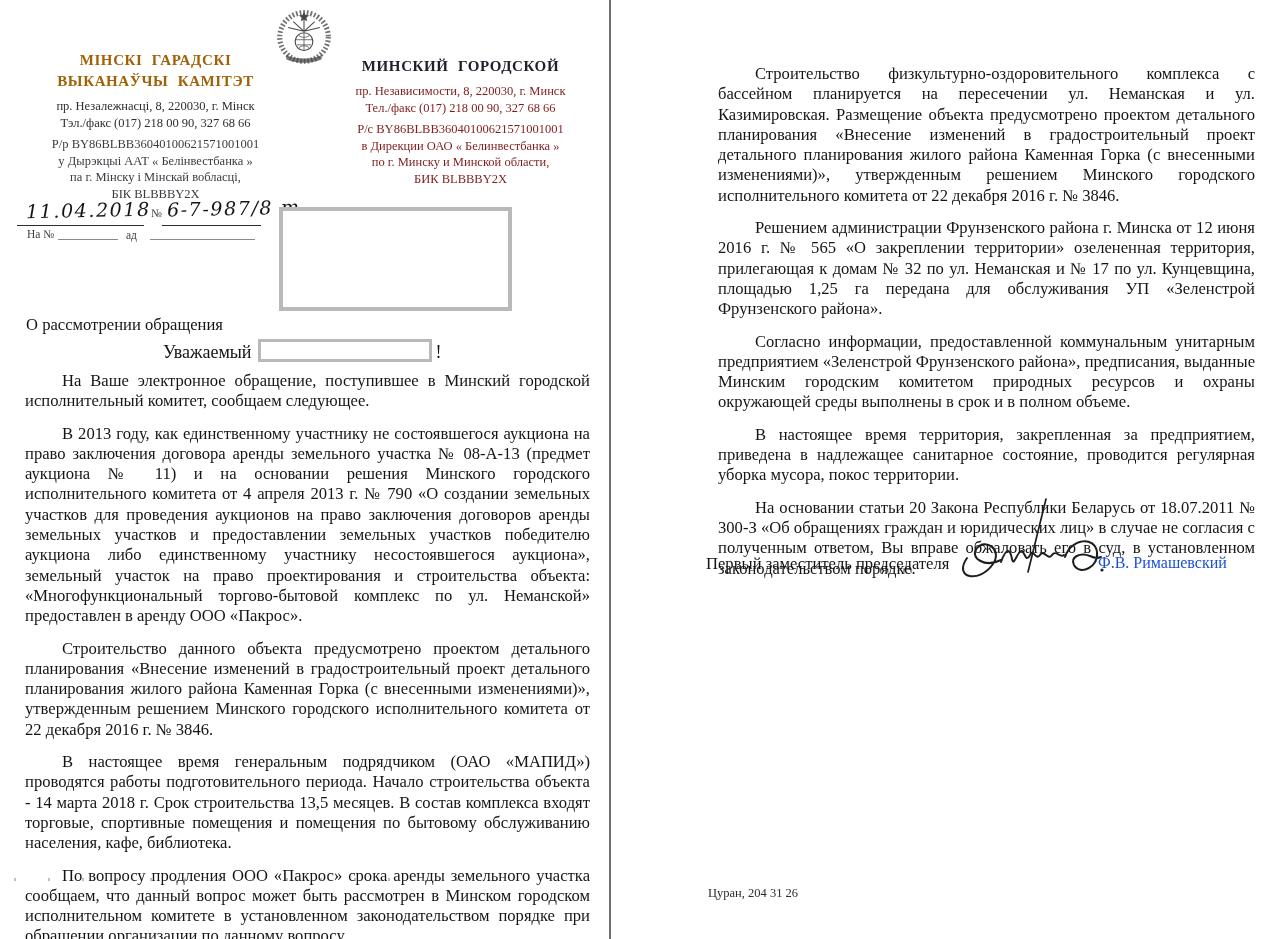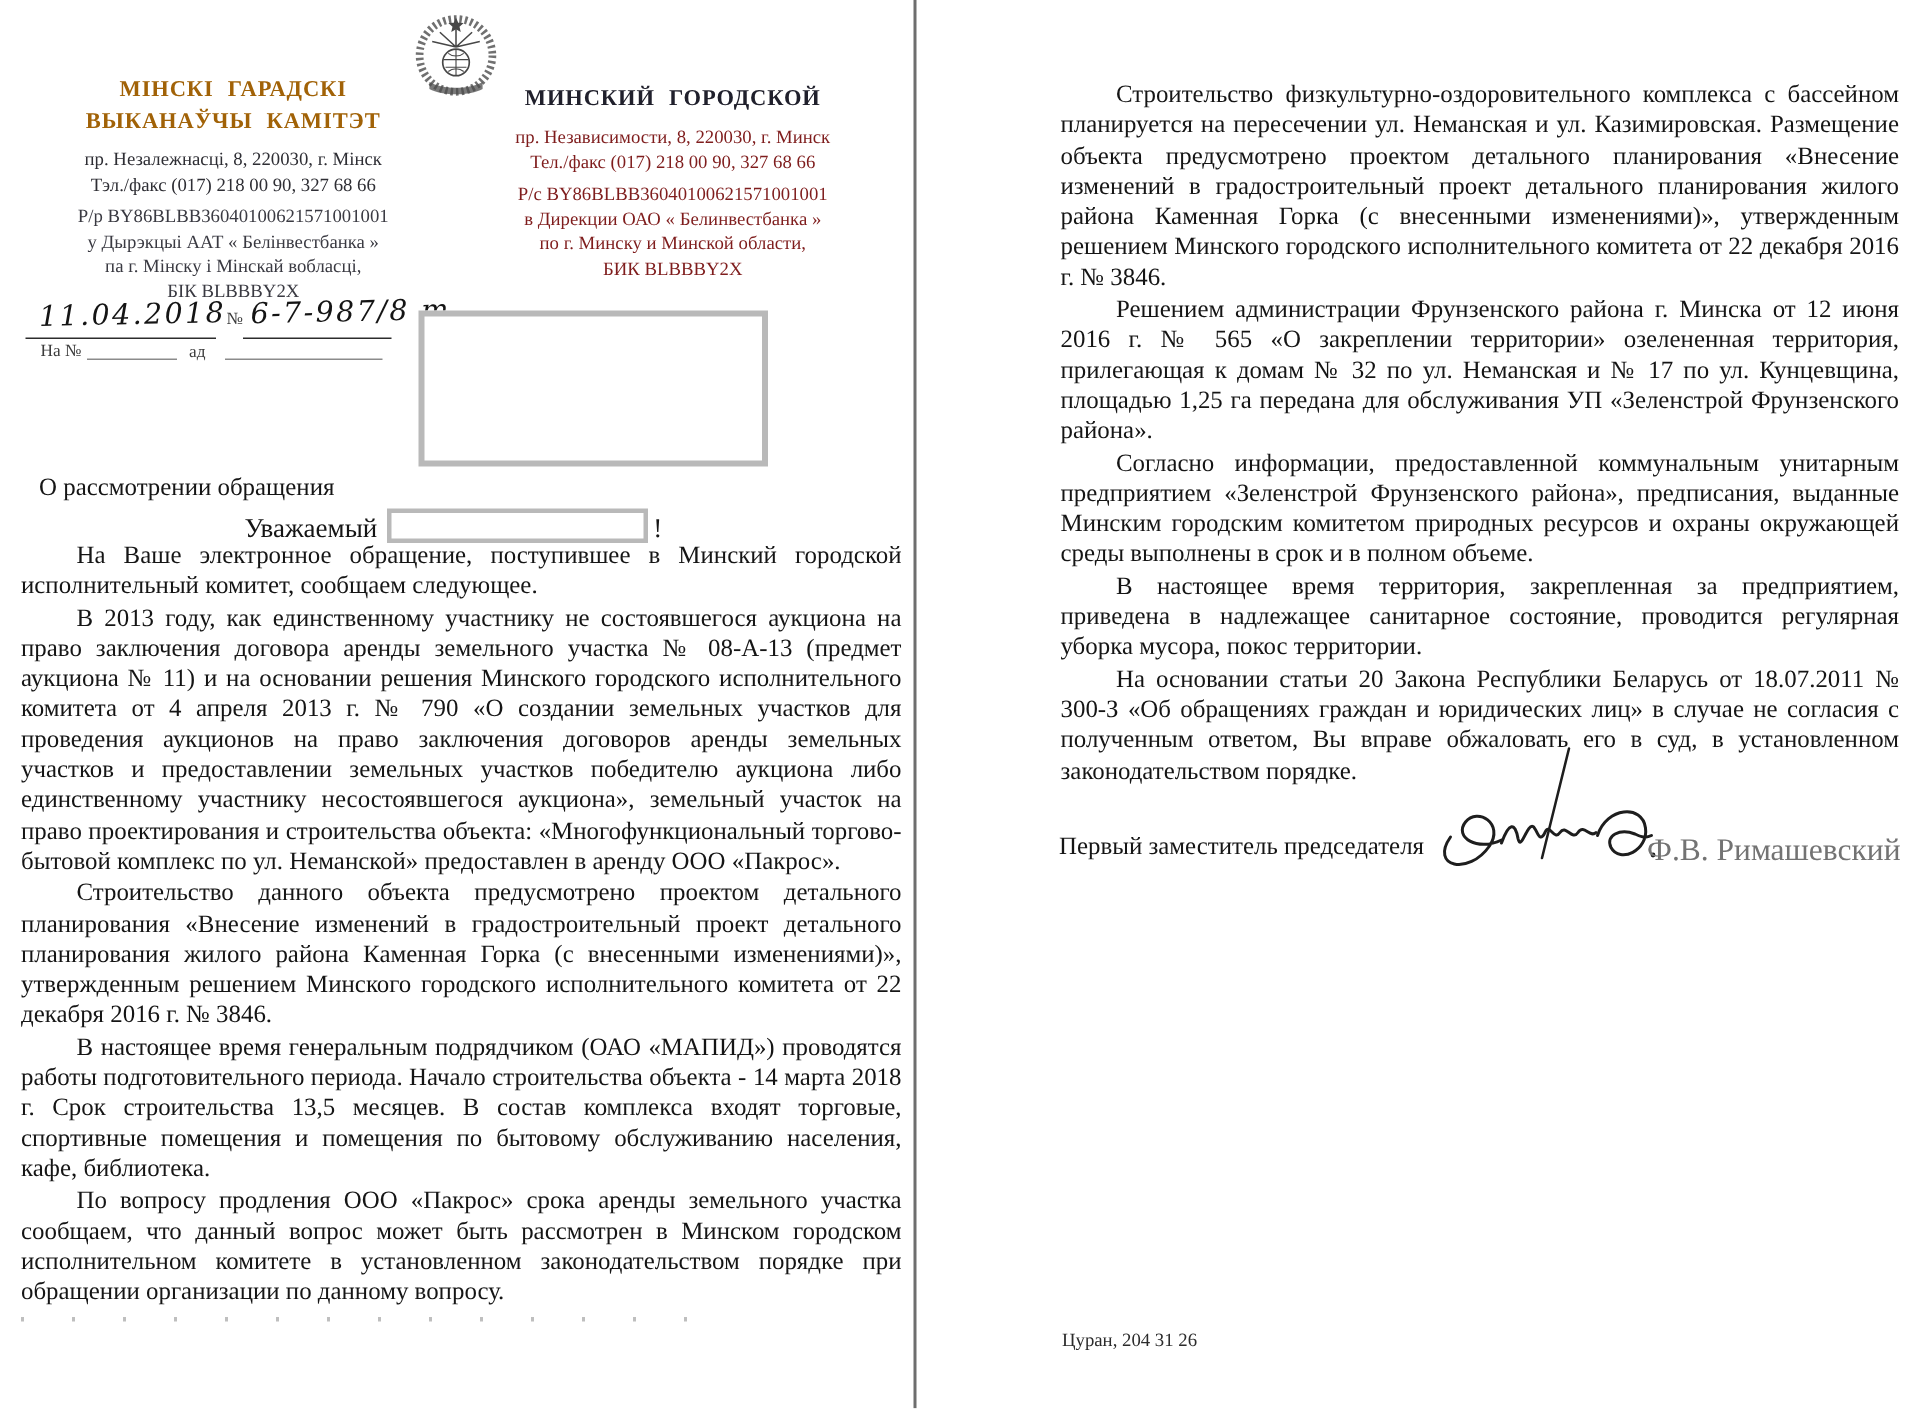--- a/index.html
+++ b/index.html
@@ -18,25 +18,25 @@
         color:#141414;transform:rotate(-1.2deg);white-space:nowrap;}
   .refline{border-bottom:1.6px solid #2c2c2c;}
   .small-label{font-size:11.5px;color:#3c3c3c;}
   .blankline{display:inline-block;border-bottom:1px solid #8b8b8b;height:11px;}
   
   .redact{background:#ffffff;border:4px solid #b9b9b9;}
   .redact-inline{display:inline-block;width:168px;height:17px;border:3px solid #b9b9b9;
                  background:#fff;vertical-align:-4px;margin:0 4px 0 6px;}
   
   .bodytext{font-size:16.6px;line-height:20.3px;text-align:justify;color:#151515;}
-  .bodytext p{margin:1px;text-indent:37px;}
+  .bodytext p{margin:12px;text-indent:37px;}
   .subject{font-size:16.6px;color:#151515;}
   .salut{font-size:18px;color:#151515;white-space:nowrap;}
   .sig-title{font-size:16.6px;color:#151515;white-space:nowrap;}
-  .sig-name{font-size:21px;color:#737373;white-space:nowrap;}
+  .sig-name{font-size:16px;color:#1d4ed8;white-space:nowrap;}
   .footer-note{font-size:12.5px;color:#2b2b2b;}
   .seam{background:#6e6e6e;}
   .noise{background:repeating-linear-gradient(90deg,#8a8a8a 0 2px,transparent 2px 34px);opacity:.55;}
 </style>
 </head>
 <body>
 
 <div class="stage">
 
   <div class="abs" style="left:0;top:0;width:609px;height:939px;">
@@ -58,21 +58,21 @@
         <div>Тэл./факс (017) 218 00 90, 327 68 66</div>
       </div>
       <div class="lh-bank">
         <div>Р/р BY86BLBB36040100621571001001</div>
         <div>у Дырэкцыі ААТ « Белінвестбанка »</div>
         <div>па г. Мінску і Мінскай вобласці,</div>
         <div>БІК BLBBBY2X</div>
       </div>
     </div>
 
-    <div class="abs lh-col lh-ru" style="left:301px;top:56px;width:295px;">
+    <div class="abs lh-col lh-ru" style="left:313px;top:56px;width:295px;">
       <div class="lh-title">МИНСКИЙ ГОРОДСКОЙ</div>
       <div class="lh-addr">
         <div>пр. Независимости, 8, 220030, г. Минск</div>
         <div>Тел./факс (017) 218 00 90, 327 68 66</div>
       </div>
       <div class="lh-bank">
         <div>Р/с BY86BLBB36040100621571001001</div>
         <div>в Дирекции ОАО « Белинвестбанка »</div>
         <div>по г. Минску и Минской области,</div>
         <div>БИК BLBBBY2X</div>

